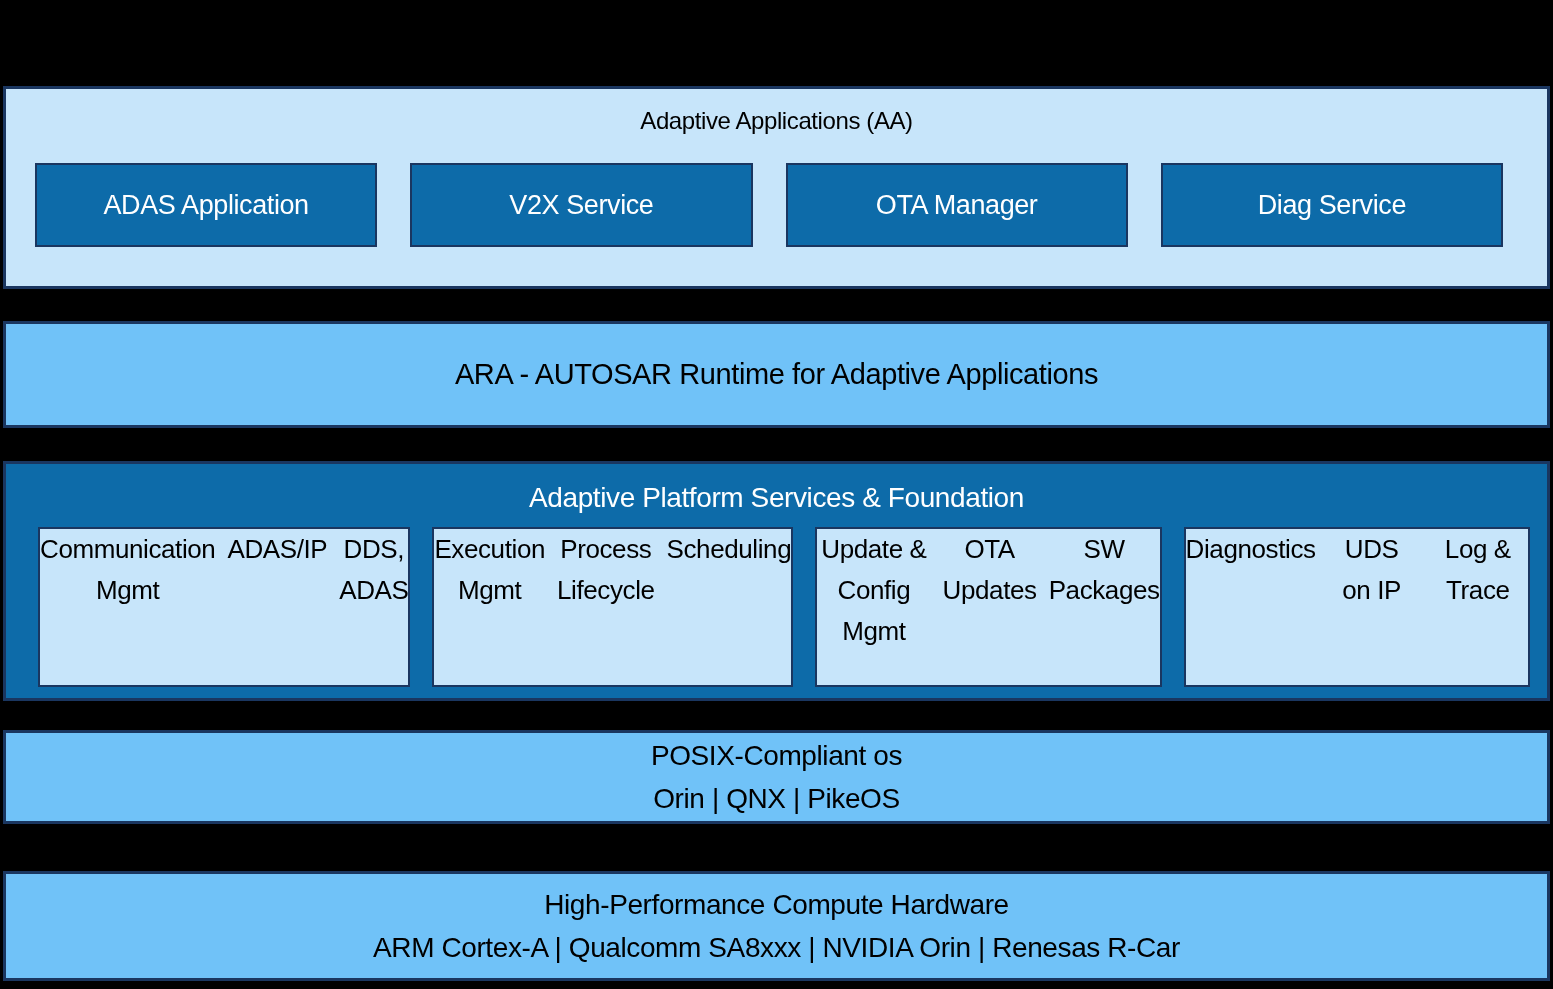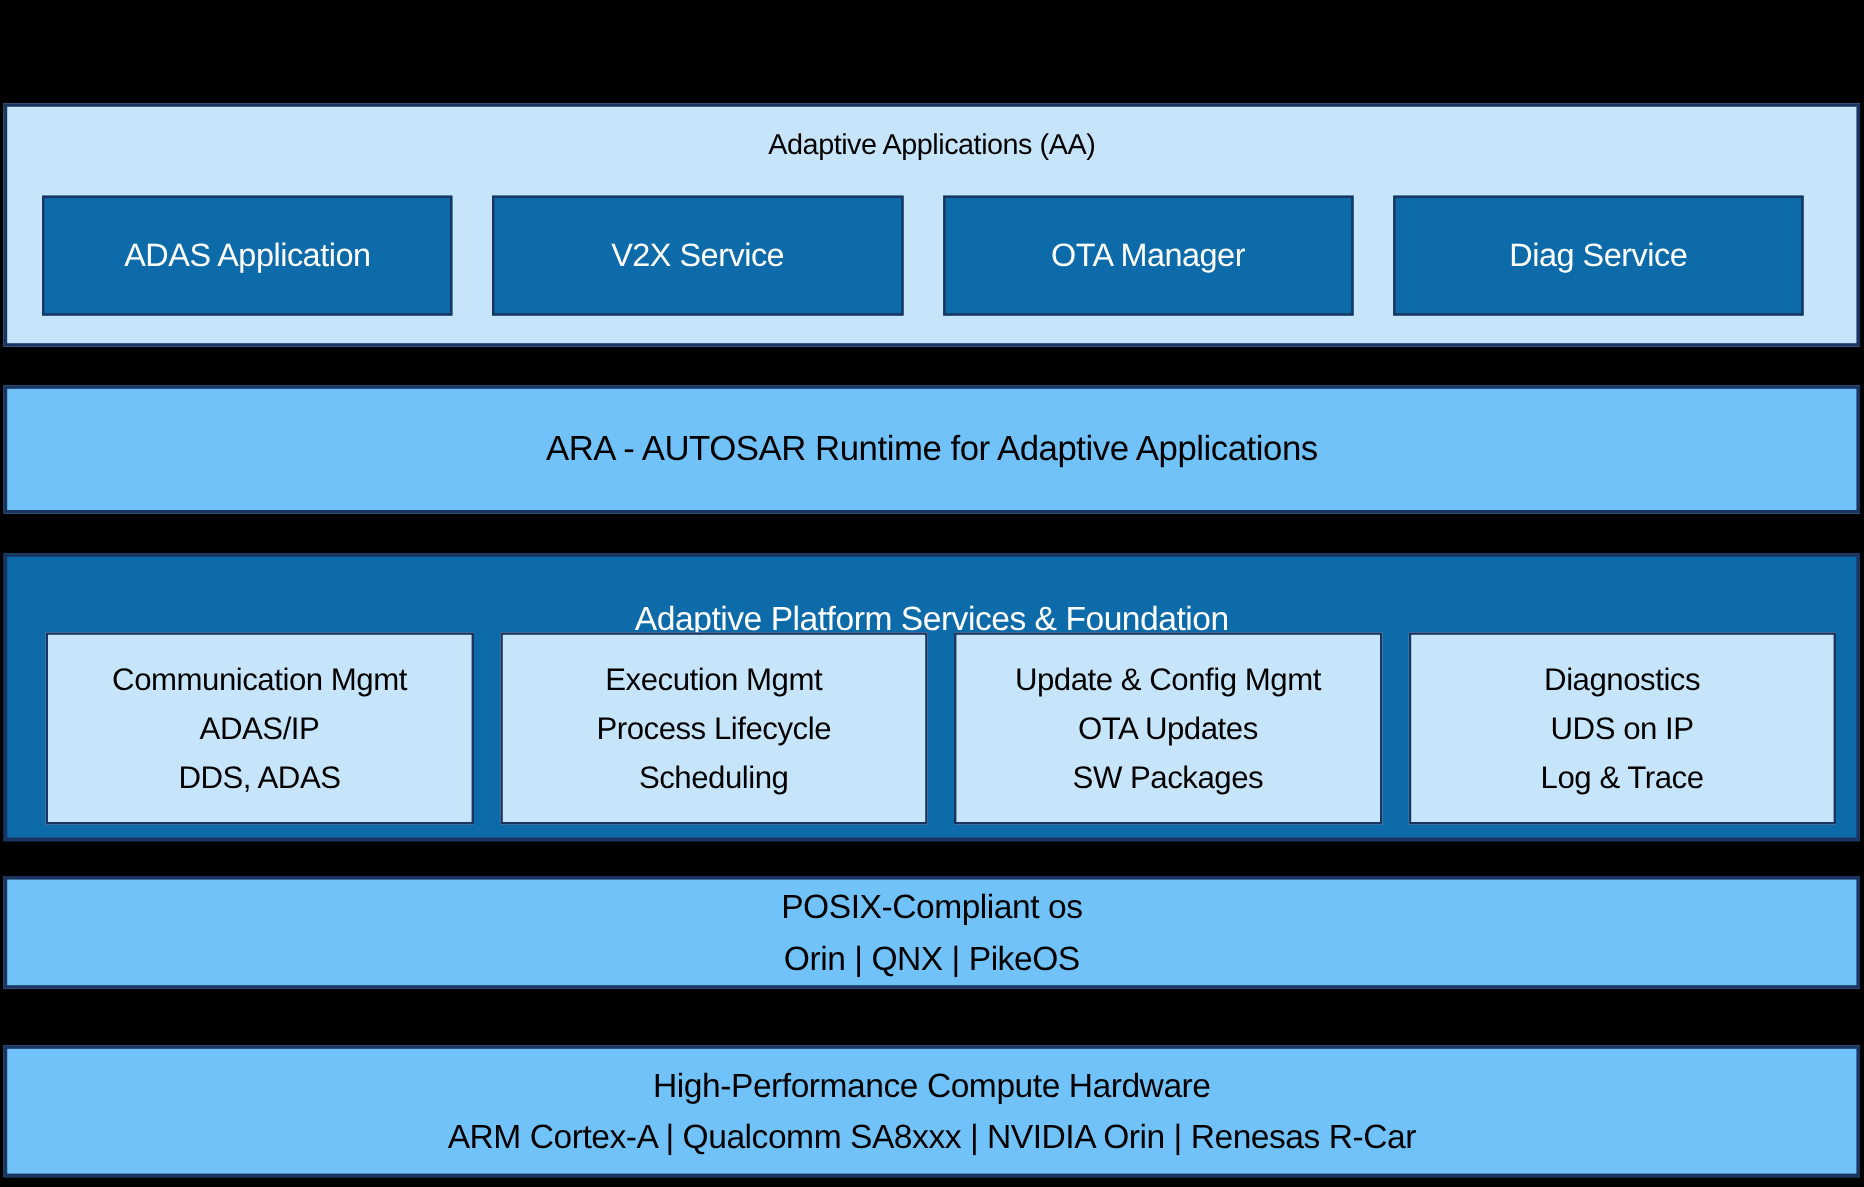--- a/index.html
+++ b/index.html
@@ -33,21 +33,21 @@
     text-align: center;
     padding-top: 18px;
     font-size: 24px;
     color: var(--text-dark, #000);
   }
   .app-box-row {
     position: absolute;
     left: 29px;
     right: 44px;
     top: 74px;
-    height: 100px;
+    height: 84px;
     display: flex;
     gap: 33px;
   }
   .app-box {
     flex: 1;
     box-sizing: border-box;
     background: var(--dark-blue, #0d6ba9);
     border: 2px solid var(--border-navy, #1a3660);
     display: flex;
     align-items: center;
@@ -67,46 +67,46 @@
     color: var(--text-dark, #000);
   }
   
   .layer-platform {
     top: 461px;
     height: 240px;
     background: var(--dark-blue, #0d6ba9);
   }
   .layer-platform .layer-title {
     text-align: center;
-    padding-top: 36px;
+    padding-top: 18px;
     font-size: 28px;
     color: var(--text-light, #fff);
   }
   .svc-box-row {
     position: absolute;
     left: 32px;
     right: 17px;
     top: 63px;
     height: 160px;
     display: flex;
     gap: 22px;
   }
   .svc-box {
     flex: 1;
     box-sizing: border-box;
     background: var(--light-blue, #c7e5fa);
     border: 2px solid var(--border-navy, #1a3660);
     display: flex;
-    flex-direction: column;
-    align-items: center;
+    align-items: flex-start;
     justify-content: center;
     text-align: center;
     font-size: 26px;
     line-height: 41px;
     color: var(--text-dark, #000);
+    gap: 12px;
   }
   
   .layer-os {
     top: 730px;
     height: 94px;
     background: var(--medium-blue, #70c2f8);
   }
   .layer-hw {
     top: 871px;
     height: 110px;

